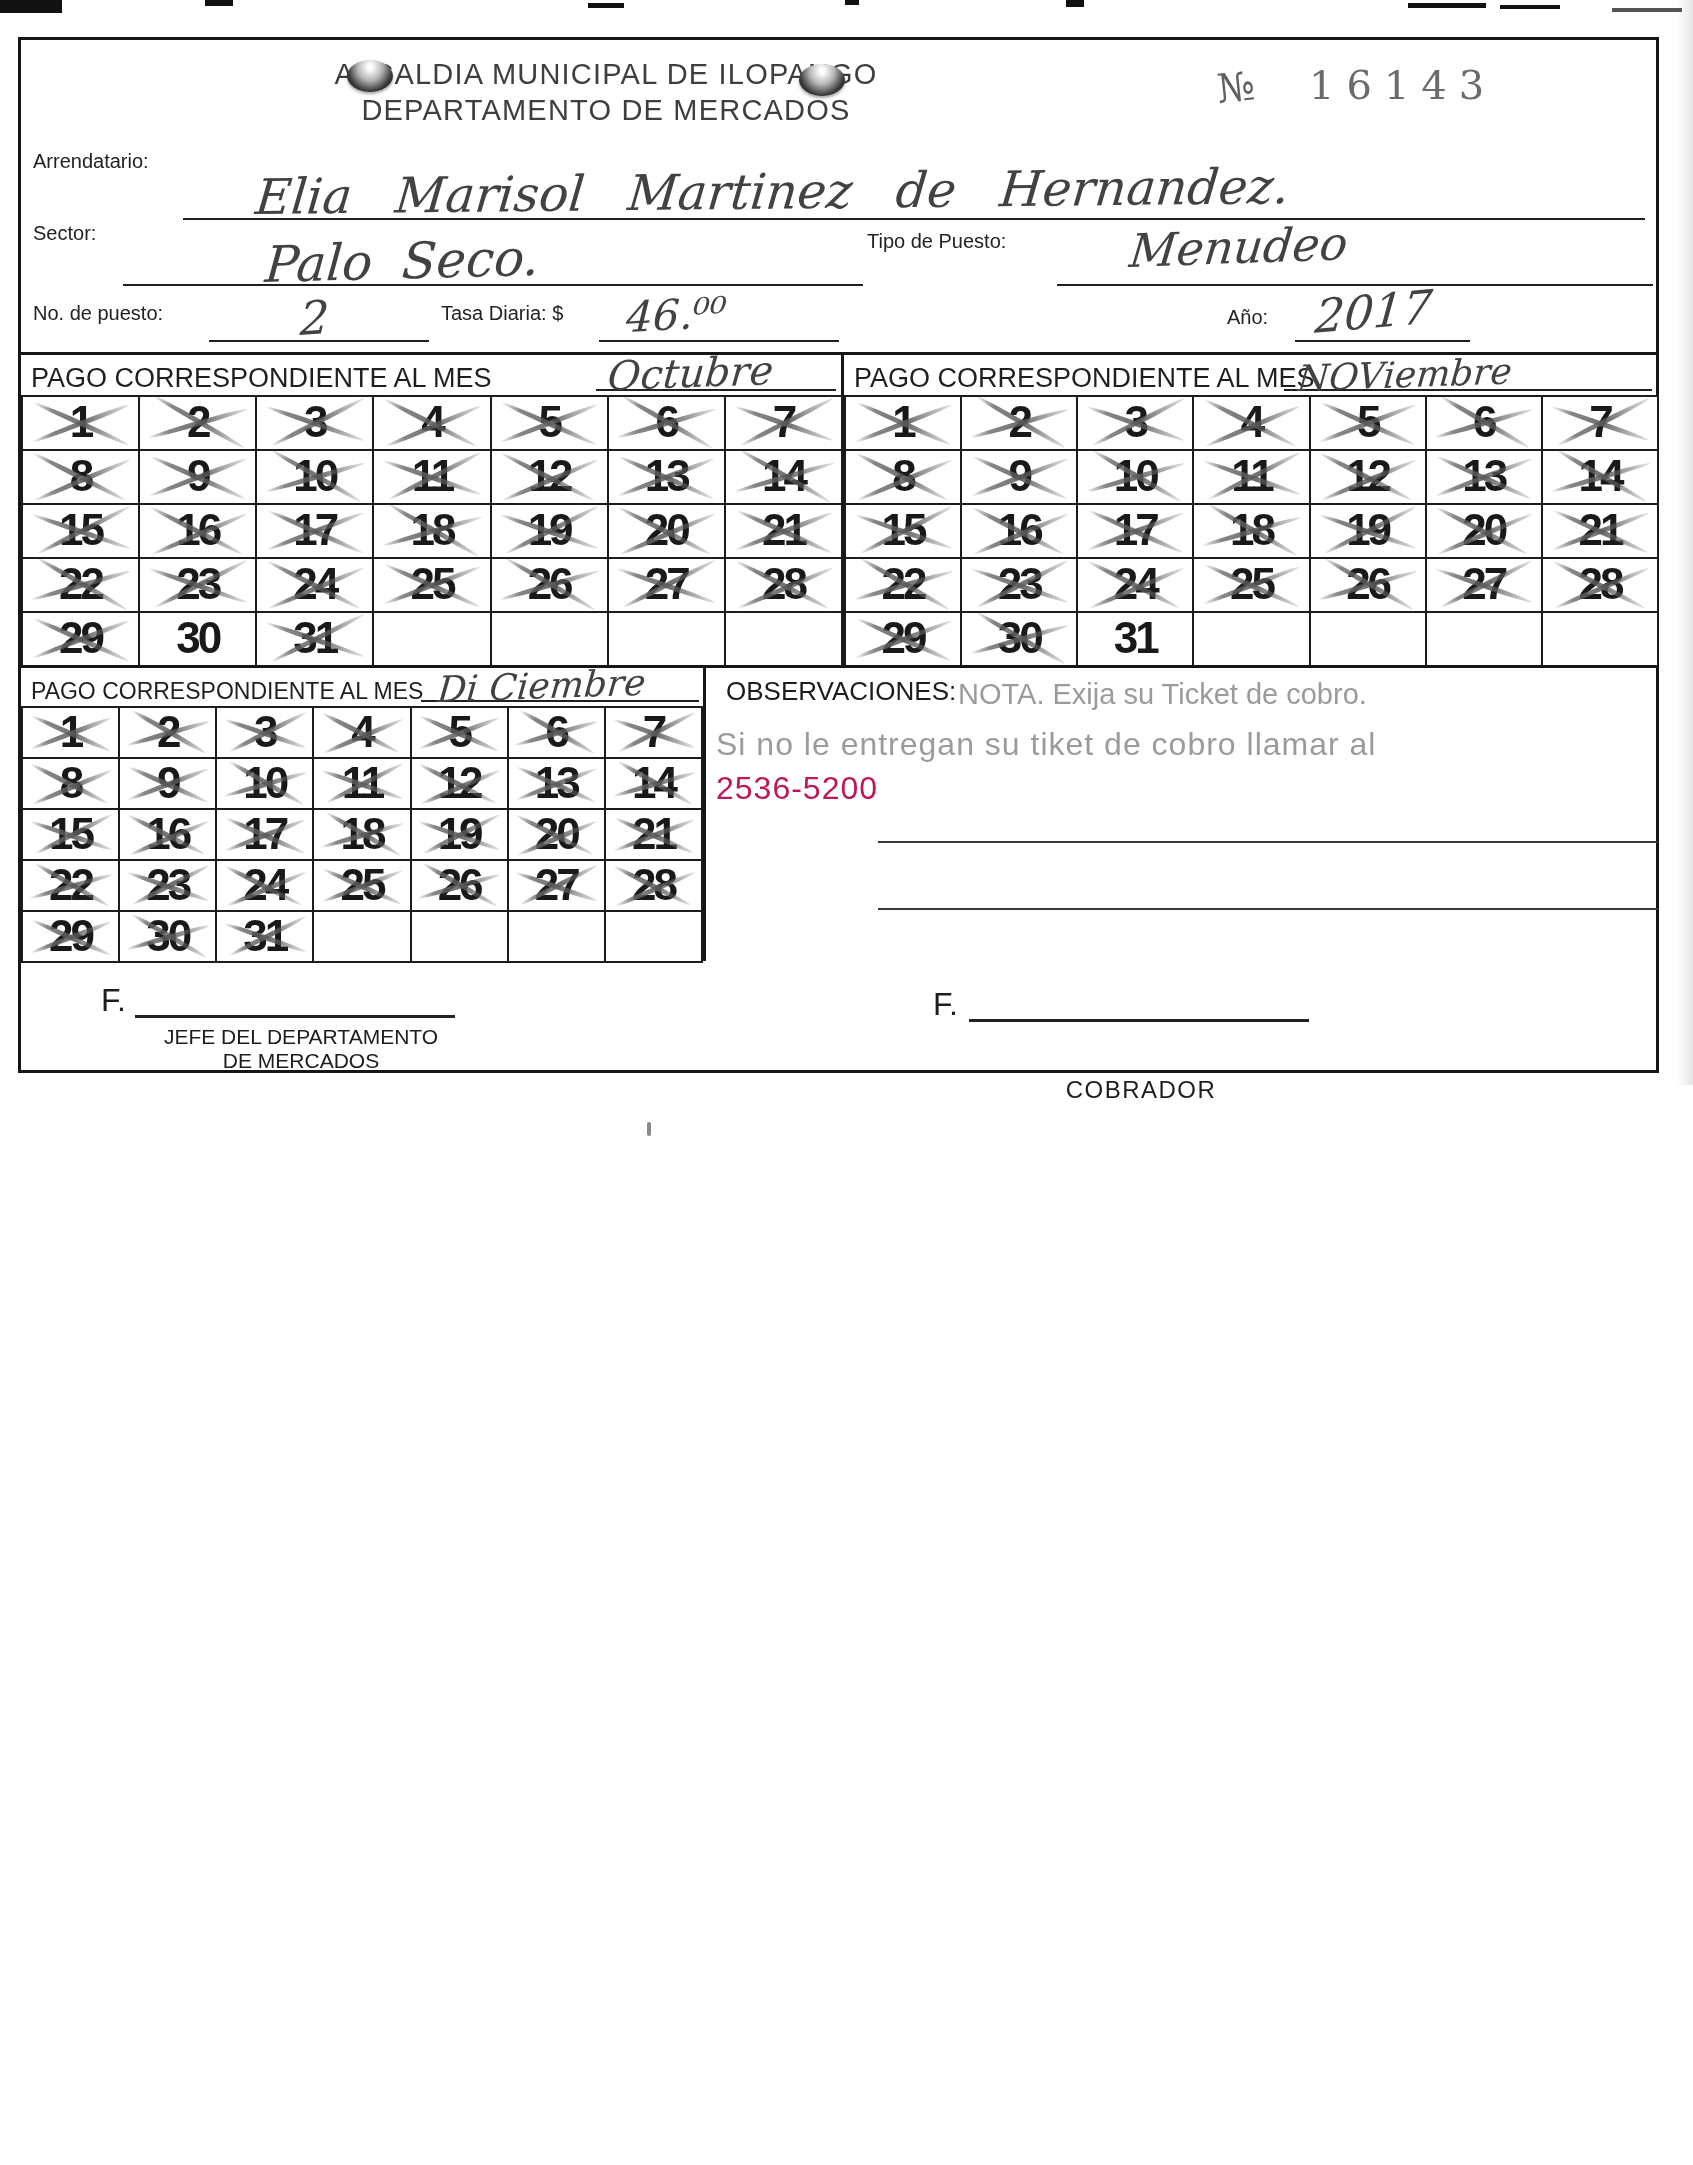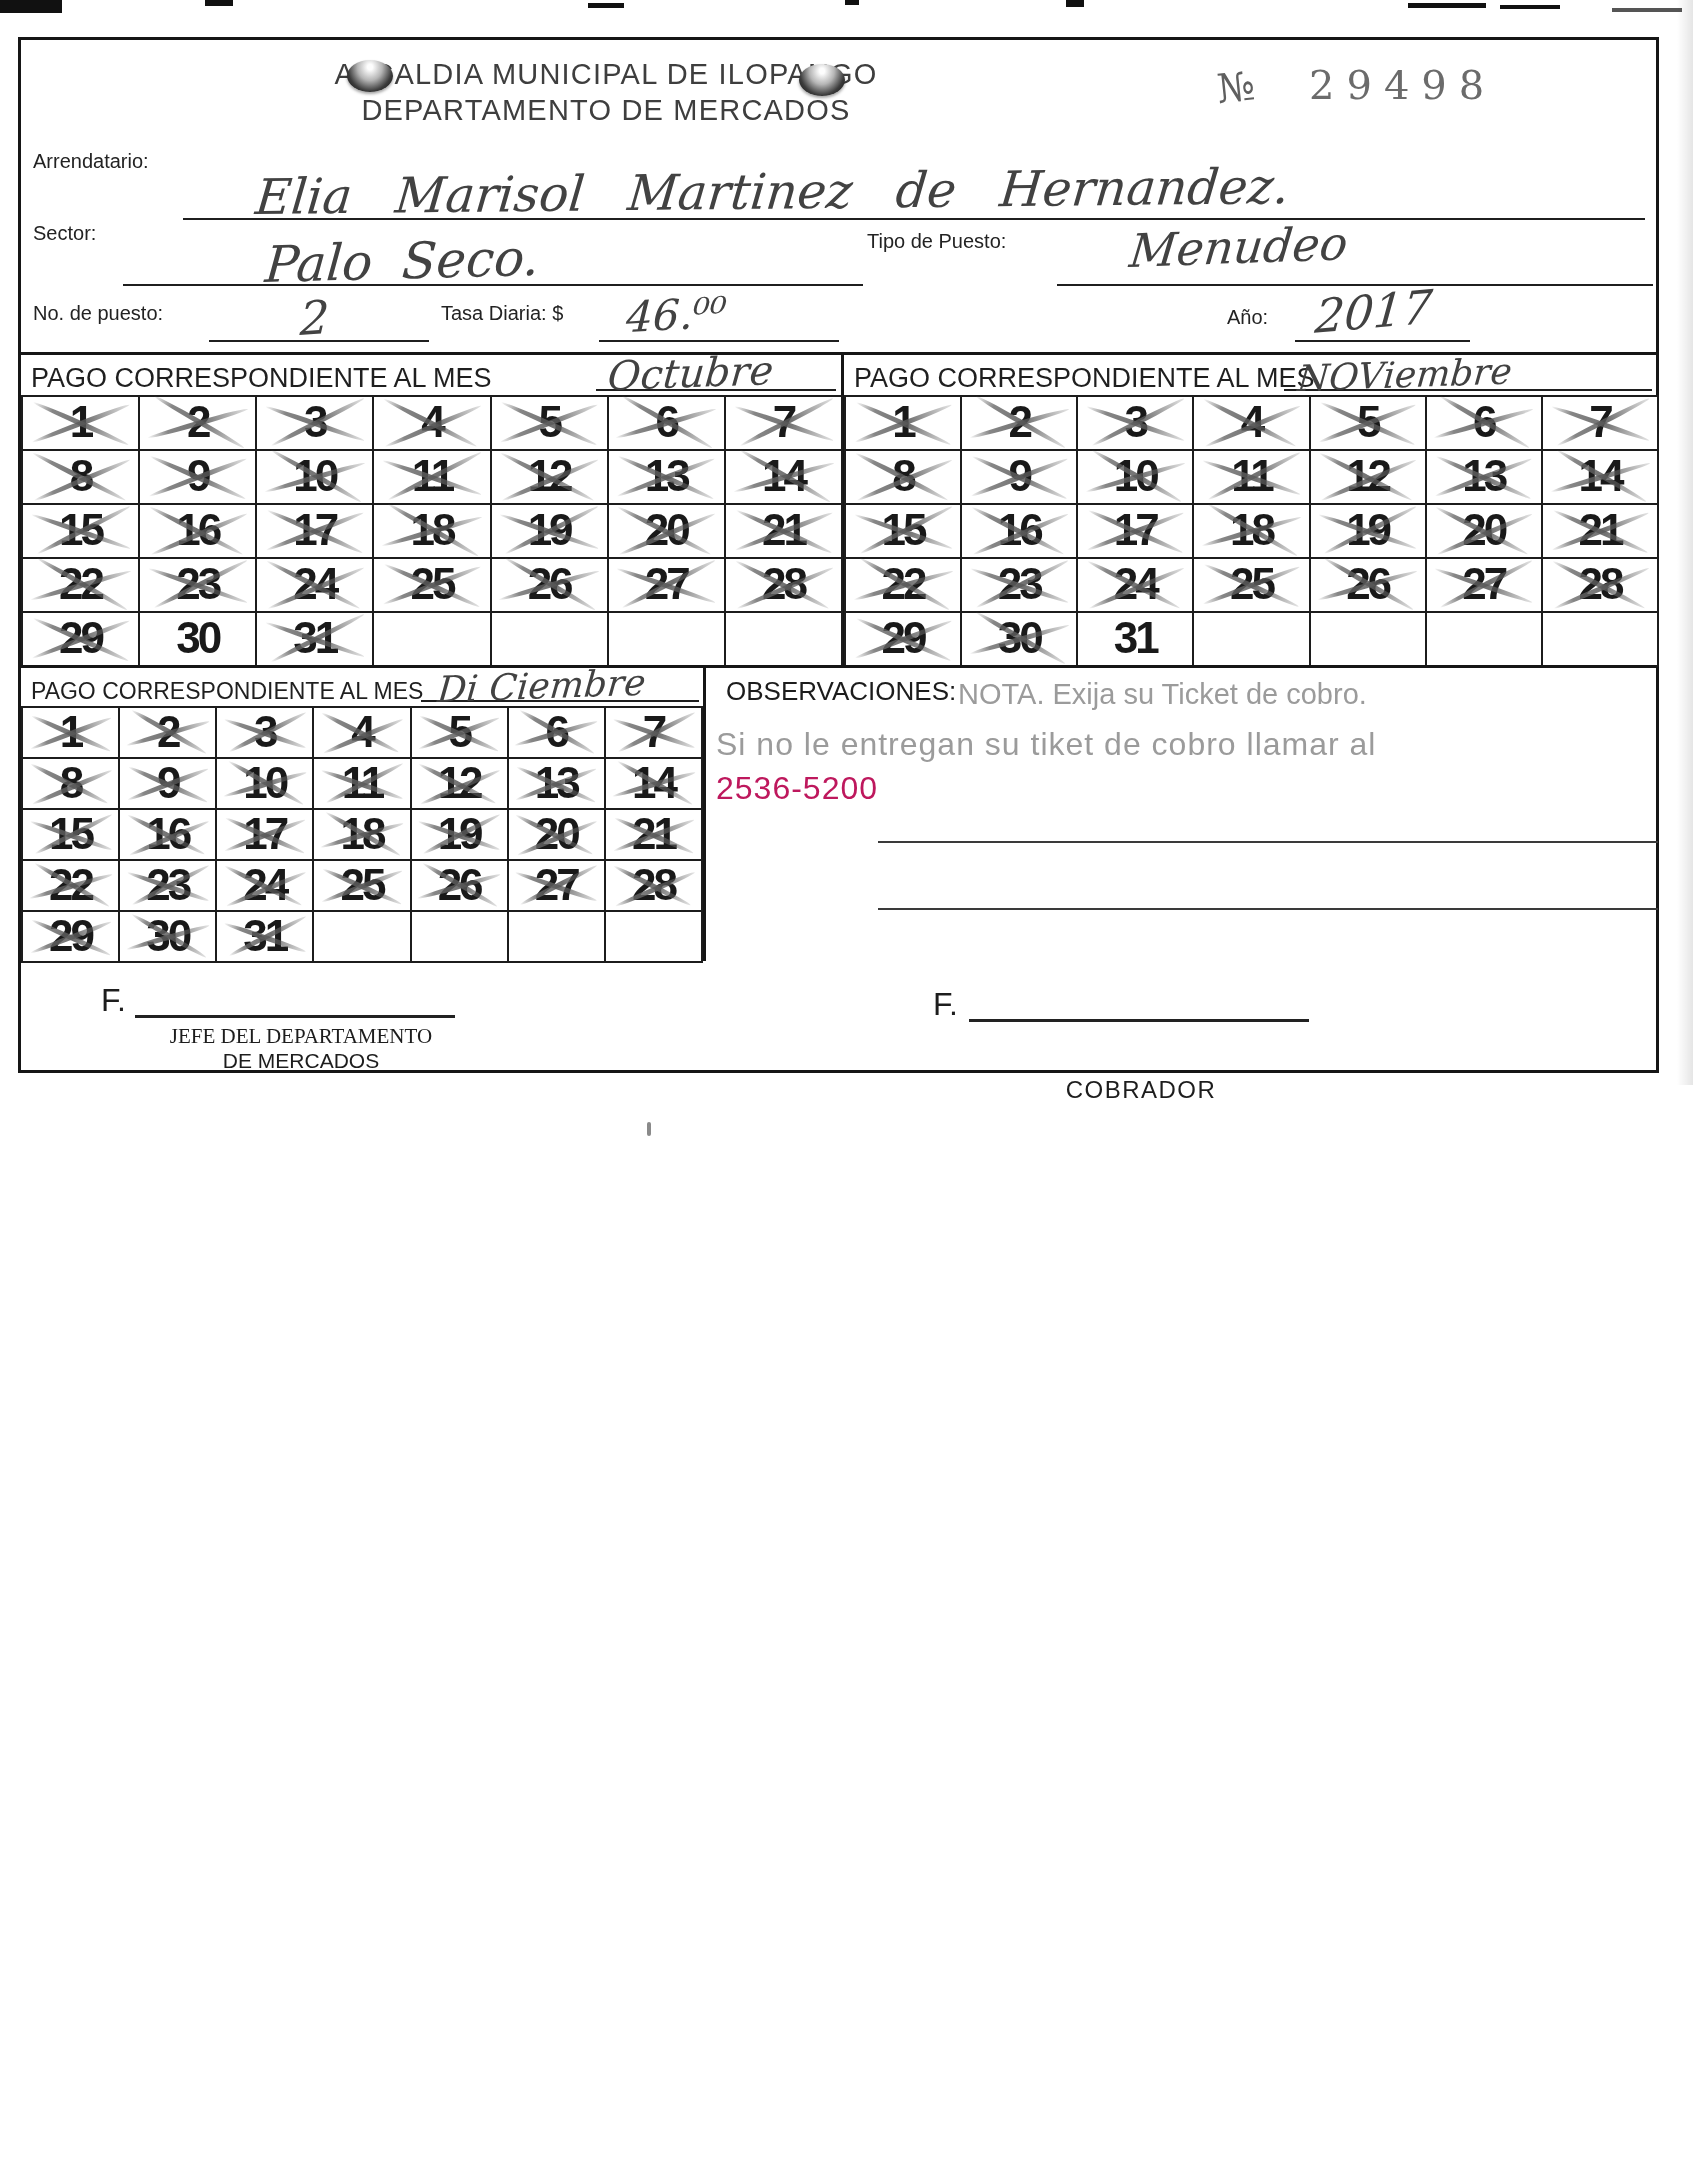--- a/index.html
+++ b/index.html
@@ -86,21 +86,21 @@
 
   <div class="form-box">
 
     <div class="title-block">
       <div class="title-line">ALCALDIA MUNICIPAL DE ILOPANGO</div>
       <div class="title-line">DEPARTAMENTO DE MERCADOS</div>
     </div>
     <div class="hole hole-left"></div>
     <div class="hole hole-right"></div>
     <div class="no-label">№</div>
-    <div class="no-value">29498</div>
+    <div class="no-value">16143</div>
 
     <div class="lbl" style="left:12px;top:110px;">Arrendatario:</div>
     <div class="uline" style="left:162px;top:108px;width:1462px;height:72px;">
       <span class="hw hw-arrendatario">Elia Marisol Martinez de Hernandez.</span>
     </div>
 
     <div class="lbl" style="left:12px;top:182px;">Sector:</div>
     <div class="uline" style="left:102px;top:176px;width:740px;height:70px;">
       <span class="hw hw-sector">Palo Seco.</span>
     </div>
@@ -540,21 +540,21 @@
       <div class="obs-label">OBSERVACIONES:</div>
       <div class="obs-nota">NOTA. Exija su Ticket  de cobro.</div>
       <div class="obs-body1">Si no le entregan su tiket de cobro llamar al</div>
       <div class="obs-body2">2536-5200</div>
       <div class="obs-wline" style="top:173px;"></div>
       <div class="obs-wline" style="top:240px;"></div>
     </div>
 
     <div class="f-label" style="left:80px;top:942px;">F.</div>
     <div class="f-line" style="left:114px;top:938px;width:320px;"></div>
-    <div class="f-title f-title-left" style="left:120px;top:984px;width:320px;font-family:Liberation Serif, serif;">JEFE DEL DEPARTAMENTO</div>
+    <div class="f-title f-title-left" style="left:120px;top:984px;width:320px;">JEFE DEL DEPARTAMENTO</div>
     <div class="f-title f-title-left" style="left:120px;top:1008px;width:320px;">DE MERCADOS</div>
 
     <div class="f-label" style="left:912px;top:946px;">F.</div>
     <div class="f-line" style="left:948px;top:942px;width:340px;"></div>
     <div class="f-title f-title-right" style="left:1000px;top:1036px;width:240px;">COBRADOR</div>
 
   </div>
 </div>
 
 </body></html>

